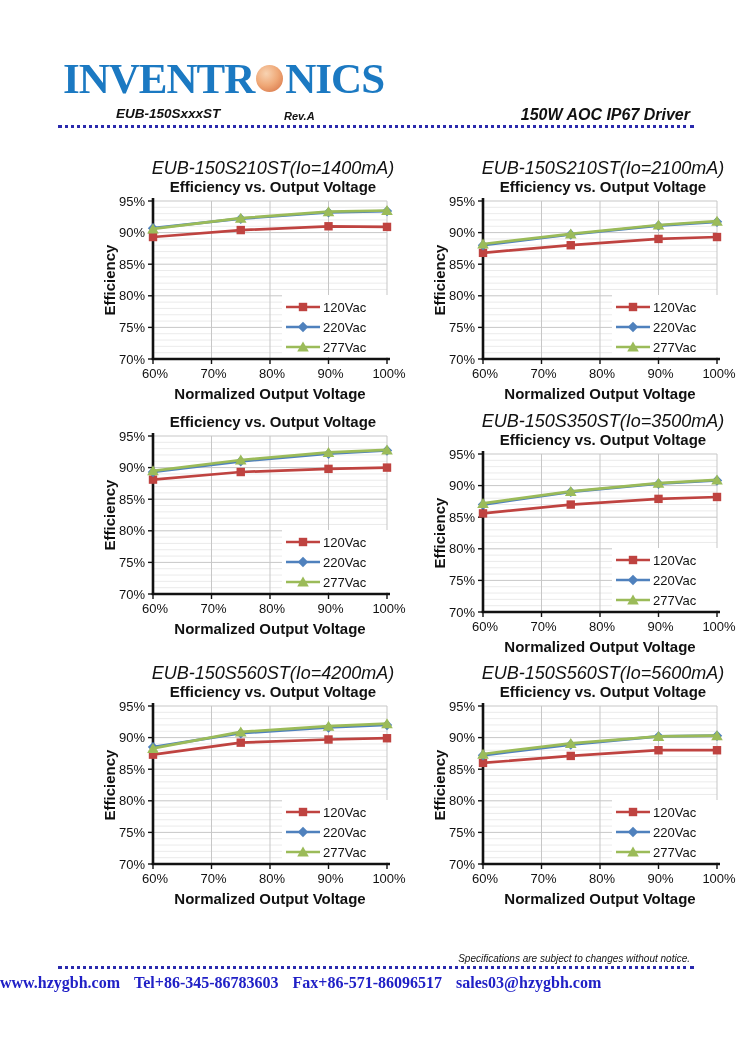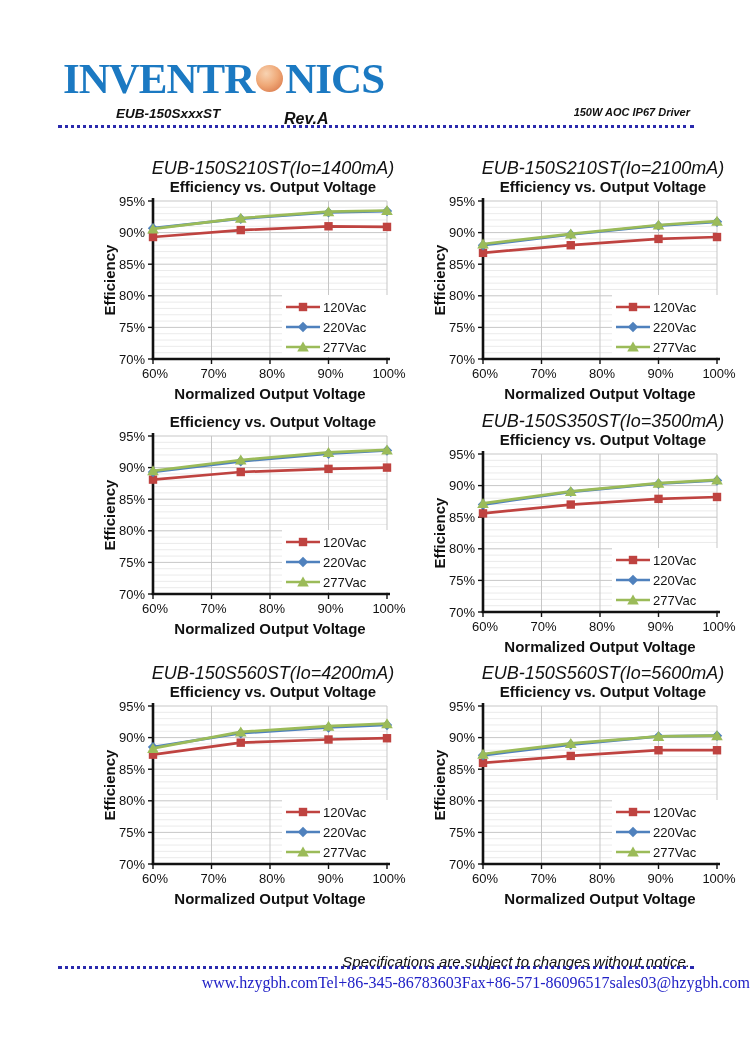--- a/index.html
+++ b/index.html
@@ -7,45 +7,45 @@
         font-family:"Liberation Sans",sans-serif;color:#111;}
 
   
   .logo{position:absolute;left:63px;top:54px;font-family:"Liberation Serif",serif;
         font-weight:bold;font-size:43px;letter-spacing:-1px;color:#1b79c2;white-space:nowrap;}
   .logo-o{display:inline-block;width:27px;height:27px;border-radius:50%;margin:0 2px;
         background:radial-gradient(circle at 38% 32%, #f8d3b2 0%, #efa877 48%, #de8355 80%, #d2744a 100%);
         vertical-align:1px;}
   .subrow{position:absolute;left:60px;right:58px;top:106px;height:18px;margin-left:48px;}
   .model{position:absolute;left:8px;top:0;font-style:italic;font-weight:bold;font-size:13.5px;}
-  .rev{position:absolute;left:176px;top:4px;font-style:italic;font-weight:bold;font-size:16px;}
-  .product{position:absolute;right:2px;top:0;font-style:italic;font-weight:bold;font-size:11px;}
+  .rev{position:absolute;left:176px;top:4px;font-style:italic;font-weight:bold;font-size:11px;}
+  .product{position:absolute;right:2px;top:0;font-style:italic;font-weight:bold;font-size:16px;}
   .rule{position:absolute;left:58px;right:56px;border-top:3px dotted #2a2aad;height:0;}
   .rule-top{top:125px;}
   .rule-bottom{top:966px;}
 
   
   .chart{position:absolute;width:330px;height:252px;}
   .c1{left:60px;top:143px;}  .c2{left:390px;top:143px;}
   .c3{left:60px;top:396px;}  .c4{left:390px;top:396px;}
   .c5{left:60px;top:648px;}  .c6{left:390px;top:648px;}
   .chart .sub{height:18px;line-height:18px;text-align:center;padding-left:16px;
               font-style:italic;font-size:18px;}
   .chart .t{height:19px;line-height:19px;text-align:center;padding-left:16px;
             font-weight:bold;font-size:15px;}
   .chart svg{display:block;}
   .tick{font:13px "Liberation Sans",sans-serif;fill:#111;}
   .axlab{font:bold 15px "Liberation Sans",sans-serif;fill:#111;}
   .legend{font:13px "Liberation Sans",sans-serif;fill:#111;}
 
   
   .pagenum{position:absolute;left:0;right:0;top:944px;text-align:center;font-size:11px;}
-  .notice{position:absolute;right:60px;top:953px;font-style:italic;font-size:15px;}
-  .contact{position:absolute;left:0;right:0;top:974px;display:flex;justify-content:flex-end;
-           gap:0;color:#2020c6;font-family:"Liberation Serif",serif;font-weight:normal;
+  .notice{position:absolute;right:60px;top:953px;font-style:italic;font-size:10px;}
+  .contact{position:absolute;left:0;right:0;top:974px;display:flex;justify-content:flex-start;
+           gap:14px;color:#2020c6;font-family:"Liberation Serif",serif;font-weight:bold;
            font-size:16px;white-space:nowrap;}
 </style>
 </head>
 <body>
 
 <div class="page">
 
   <div class="logo"><span>INVENTR</span><span class="logo-o"></span><span>NICS</span></div>
 
   <div class="subrow">

